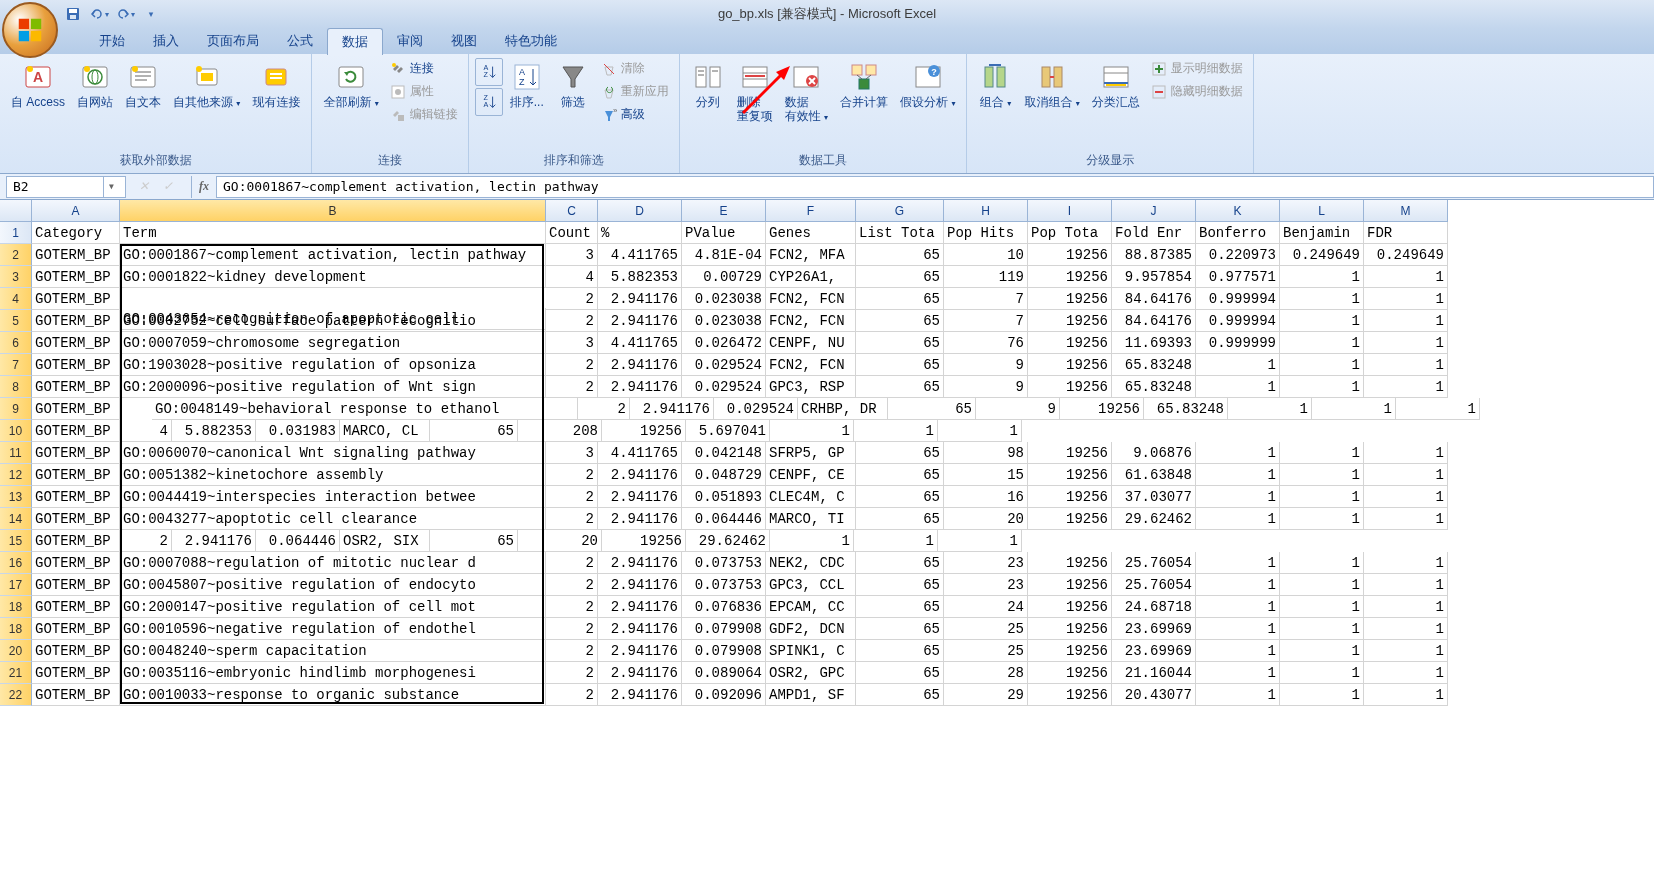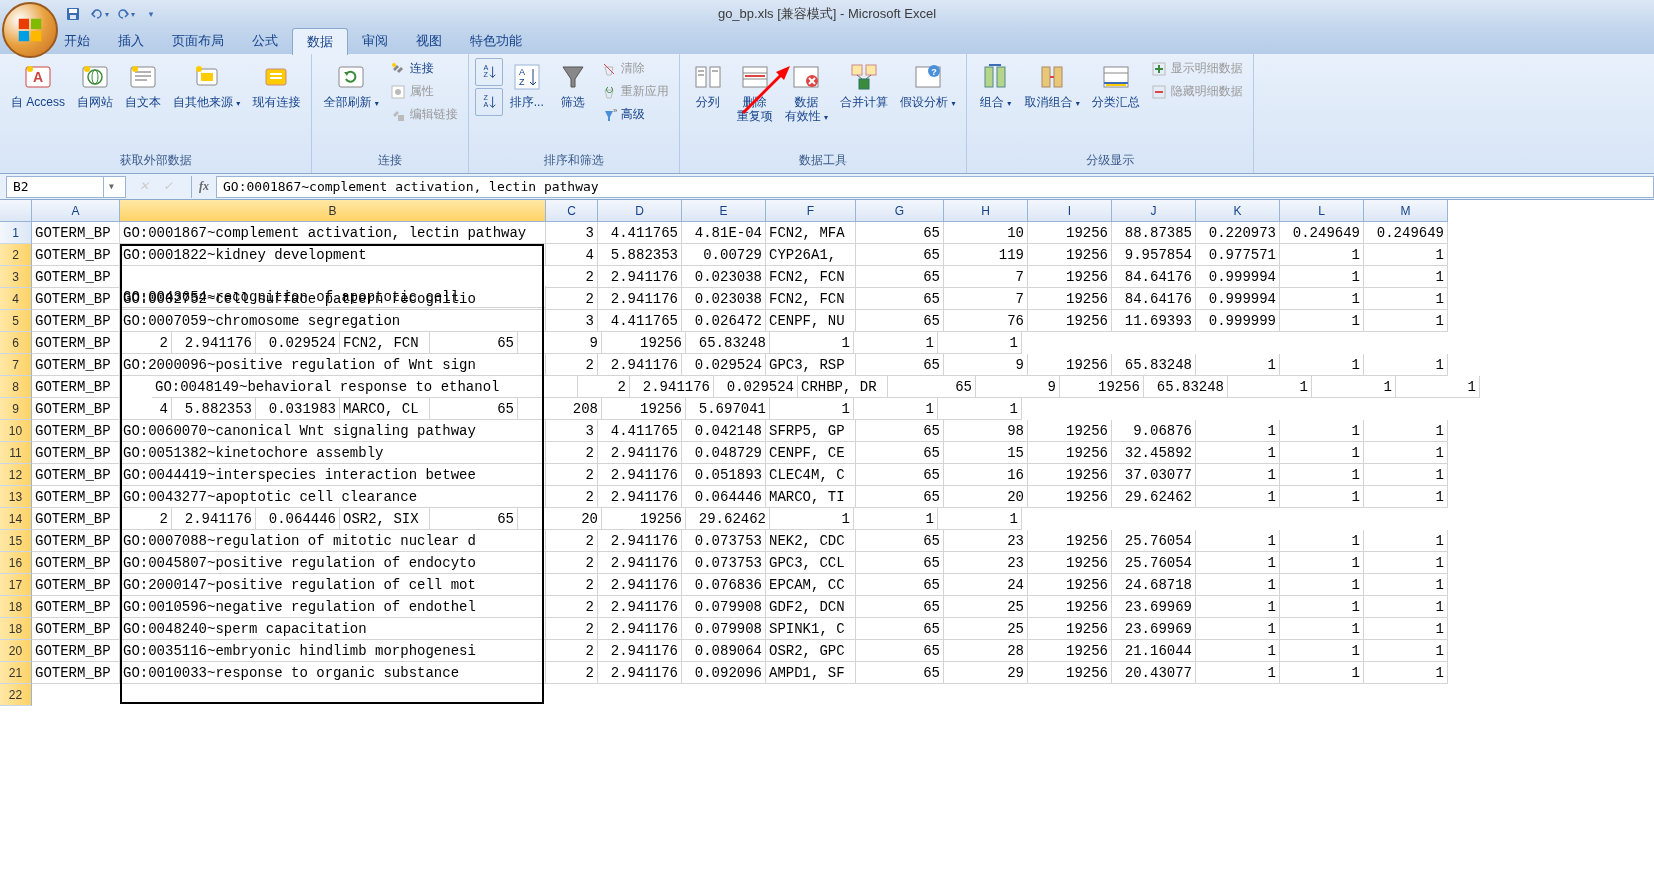--- a/index.html
+++ b/index.html
@@ -7,32 +7,32 @@
     
     
     .title-bar { height: 28px; background: linear-gradient(#dce7f5, #c3d6ed); display: flex; align-items: center; position: relative; }
     .office-button { width: 56px; height: 56px; position: absolute; left: 2px; top: 2px; z-index: 10; border-radius: 50%; background: radial-gradient(circle at 30% 30%, #fff, #e8a03d, #c76b1d); border: 2px solid #9a5a20; display: flex; align-items: center; justify-content: center; }
     .office-button svg { width: 30px; height: 30px; }
     .qat { margin-left: 62px; display: flex; align-items: center; gap: 4px; }
     .qat-btn { width: 22px; height: 22px; display: flex; align-items: center; justify-content: center; cursor: pointer; border-radius: 2px; }
     .title-text { position: absolute; left: 50%; transform: translateX(-50%); color: #3b3b3b; font-size: 13px; }
     
     
-    .ribbon-tabs { height: 26px; background: linear-gradient(#c3d6ed, #b5cce8); display: flex; align-items: center; padding-left: 50px; }
+    .ribbon-tabs { height: 26px; background: linear-gradient(#c3d6ed, #b5cce8); display: flex; align-items: center; padding-left: 85px; }
     .ribbon-tab { padding: 4px 14px; font-size: 13px; color: #15428b; cursor: pointer; border-top-left-radius: 3px; border-top-right-radius: 3px; }
     .ribbon-tab.active { background: #e8f0fb; border: 1px solid #8ba8cd; border-bottom: none; }
     
     
     .ribbon { height: 120px; background: linear-gradient(#e8f0fb, #d7e5f7); border-bottom: 1px solid #8ba8cd; display: flex; }
     .ribbon-group { border-right: 1px solid #b5cce8; padding: 4px 6px 2px; display: flex; flex-direction: column; justify-content: space-between; position: relative; }
     .ribbon-group-label { text-align: center; color: #3b5a8a; font-size: 12px; padding: 2px 0; }
     .ribbon-group-content { display: flex; align-items: flex-start; gap: 2px; flex: 1; }
     .ribbon-btn-large { display: flex; flex-direction: column; align-items: center; justify-content: flex-start; padding: 3px 5px; cursor: pointer; border-radius: 3px; min-width: 44px; }
     .ribbon-btn-large .icon-box { width: 32px; height: 32px; margin-bottom: 2px; display: flex; align-items: center; justify-content: center; }
-    .ribbon-btn-large .label { font-size: 12px; color: #15428b; text-align: center; line-height: 14px; }
+    .ribbon-btn-large .label { font-size: 12px; color: #15428b; text-align: left; line-height: 14px; }
     .ribbon-small-stack { display: flex; flex-direction: column; gap: 2px; }
     .ribbon-btn-small { display: flex; align-items: center; padding: 2px 4px; cursor: pointer; border-radius: 2px; font-size: 12px; color: #15428b; gap: 4px; }
     .ribbon-btn-small.disabled { color: #999; cursor: default; }
     .ribbon-btn-small .icon-box { width: 16px; height: 16px; display: flex; align-items: center; justify-content: center; }
     
     
     .formula-bar { height: 26px; background: #e8f0fb; border-bottom: 1px solid #8ba8cd; display: flex; align-items: center; }
     .name-box { width: 120px; height: 22px; margin: 0 6px; background: #fff; border: 1px solid #9ab4d6; display: flex; align-items: center; padding: 0 6px; font-family: Consolas, monospace; font-size: 13px; }
     .name-box-dropdown { width: 16px; border-left: 1px solid #9ab4d6; display: flex; align-items: center; justify-content: center; cursor: pointer; height: 100%; }
     .fx-btn { width: 24px; height: 22px; display: flex; align-items: center; justify-content: center; font-style: italic; color: #666; cursor: pointer; font-family: serif; }
@@ -456,20 +456,35 @@
           <div class="row-header selected">16</div>
           <div class="row-header selected">17</div>
           <div class="row-header selected">18</div>
           <div class="row-header selected">18</div>
           <div class="row-header selected">20</div>
           <div class="row-header selected">21</div>
           <div class="row-header selected">22</div>
         </div>
       <div class="cells" id="cells">
           <div class="cell-row">
+            <div class="cell" style="width: 88px;">Category</div>
+            <div class="cell" style="width: 426px;">Term</div>
+            <div class="cell" style="width: 52px;">Count</div>
+            <div class="cell" style="width: 84px;">%</div>
+            <div class="cell" style="width: 84px;">PValue</div>
+            <div class="cell" style="width: 90px;">Genes</div>
+            <div class="cell" style="width: 88px;">List Tota</div>
+            <div class="cell" style="width: 84px;">Pop Hits</div>
+            <div class="cell" style="width: 84px;">Pop Tota</div>
+            <div class="cell" style="width: 84px;">Fold Enr</div>
+            <div class="cell" style="width: 84px;">Bonferro</div>
+            <div class="cell" style="width: 84px;">Benjamin</div>
+            <div class="cell" style="width: 84px;">FDR</div>
+          </div>
+          <div class="cell-row">
             <div class="cell" style="width: 88px;">GOTERM_BP</div>
             <div class="cell" style="width: 426px;">GO:0001867~complement activation, lectin pathway</div>
             <div class="cell num" style="width: 52px;">3</div>
             <div class="cell num" style="width: 84px;">4.411765</div>
             <div class="cell num" style="width: 84px;">4.81E-04</div>
             <div class="cell" style="width: 90px;">FCN2, MFA</div>
             <div class="cell num" style="width: 88px;">65</div>
             <div class="cell num" style="width: 84px;">10</div>
             <div class="cell num" style="width: 84px;">19256</div>
             <div class="cell num" style="width: 84px;">88.87385</div>
@@ -532,20 +547,21 @@
             <div class="cell num" style="width: 88px;">65</div>
             <div class="cell num" style="width: 84px;">76</div>
             <div class="cell num" style="width: 84px;">19256</div>
             <div class="cell num" style="width: 84px;">11.69393</div>
             <div class="cell num" style="width: 84px;">0.999999</div>
             <div class="cell num" style="width: 84px;">1</div>
             <div class="cell num" style="width: 84px;">1</div>
           </div>
           <div class="cell-row">
             <div class="cell" style="width: 88px;">GOTERM_BP</div>
+            <div class="cell" style="width: 426px;">GO:1903028~positive regulation of opsoniza</div>
             <div class="cell num" style="width: 52px;">2</div>
             <div class="cell num" style="width: 84px;">2.941176</div>
             <div class="cell num" style="width: 84px;">0.029524</div>
             <div class="cell" style="width: 90px;">FCN2, FCN</div>
             <div class="cell num" style="width: 88px;">65</div>
             <div class="cell num" style="width: 84px;">9</div>
             <div class="cell num" style="width: 84px;">19256</div>
             <div class="cell num" style="width: 84px;">65.83248</div>
             <div class="cell num" style="width: 84px;">1</div>
             <div class="cell num" style="width: 84px;">1</div>
@@ -613,21 +629,21 @@
           <div class="cell-row">
             <div class="cell" style="width: 88px;">GOTERM_BP</div>
             <div class="cell" style="width: 426px;">GO:0051382~kinetochore assembly</div>
             <div class="cell num" style="width: 52px;">2</div>
             <div class="cell num" style="width: 84px;">2.941176</div>
             <div class="cell num" style="width: 84px;">0.048729</div>
             <div class="cell" style="width: 90px;">CENPF, CE</div>
             <div class="cell num" style="width: 88px;">65</div>
             <div class="cell num" style="width: 84px;">15</div>
             <div class="cell num" style="width: 84px;">19256</div>
-            <div class="cell num" style="width: 84px;">32.45892</div>
+            <div class="cell num" style="width: 84px;">61.63848</div>
             <div class="cell num" style="width: 84px;">1</div>
             <div class="cell num" style="width: 84px;">1</div>
             <div class="cell num" style="width: 84px;">1</div>
           </div>
           <div class="cell-row">
             <div class="cell" style="width: 88px;">GOTERM_BP</div>
             <div class="cell" style="width: 426px;">GO:0044419~interspecies interaction betwee</div>
             <div class="cell num" style="width: 52px;">2</div>
             <div class="cell num" style="width: 84px;">2.941176</div>
             <div class="cell num" style="width: 84px;">0.051893</div>

